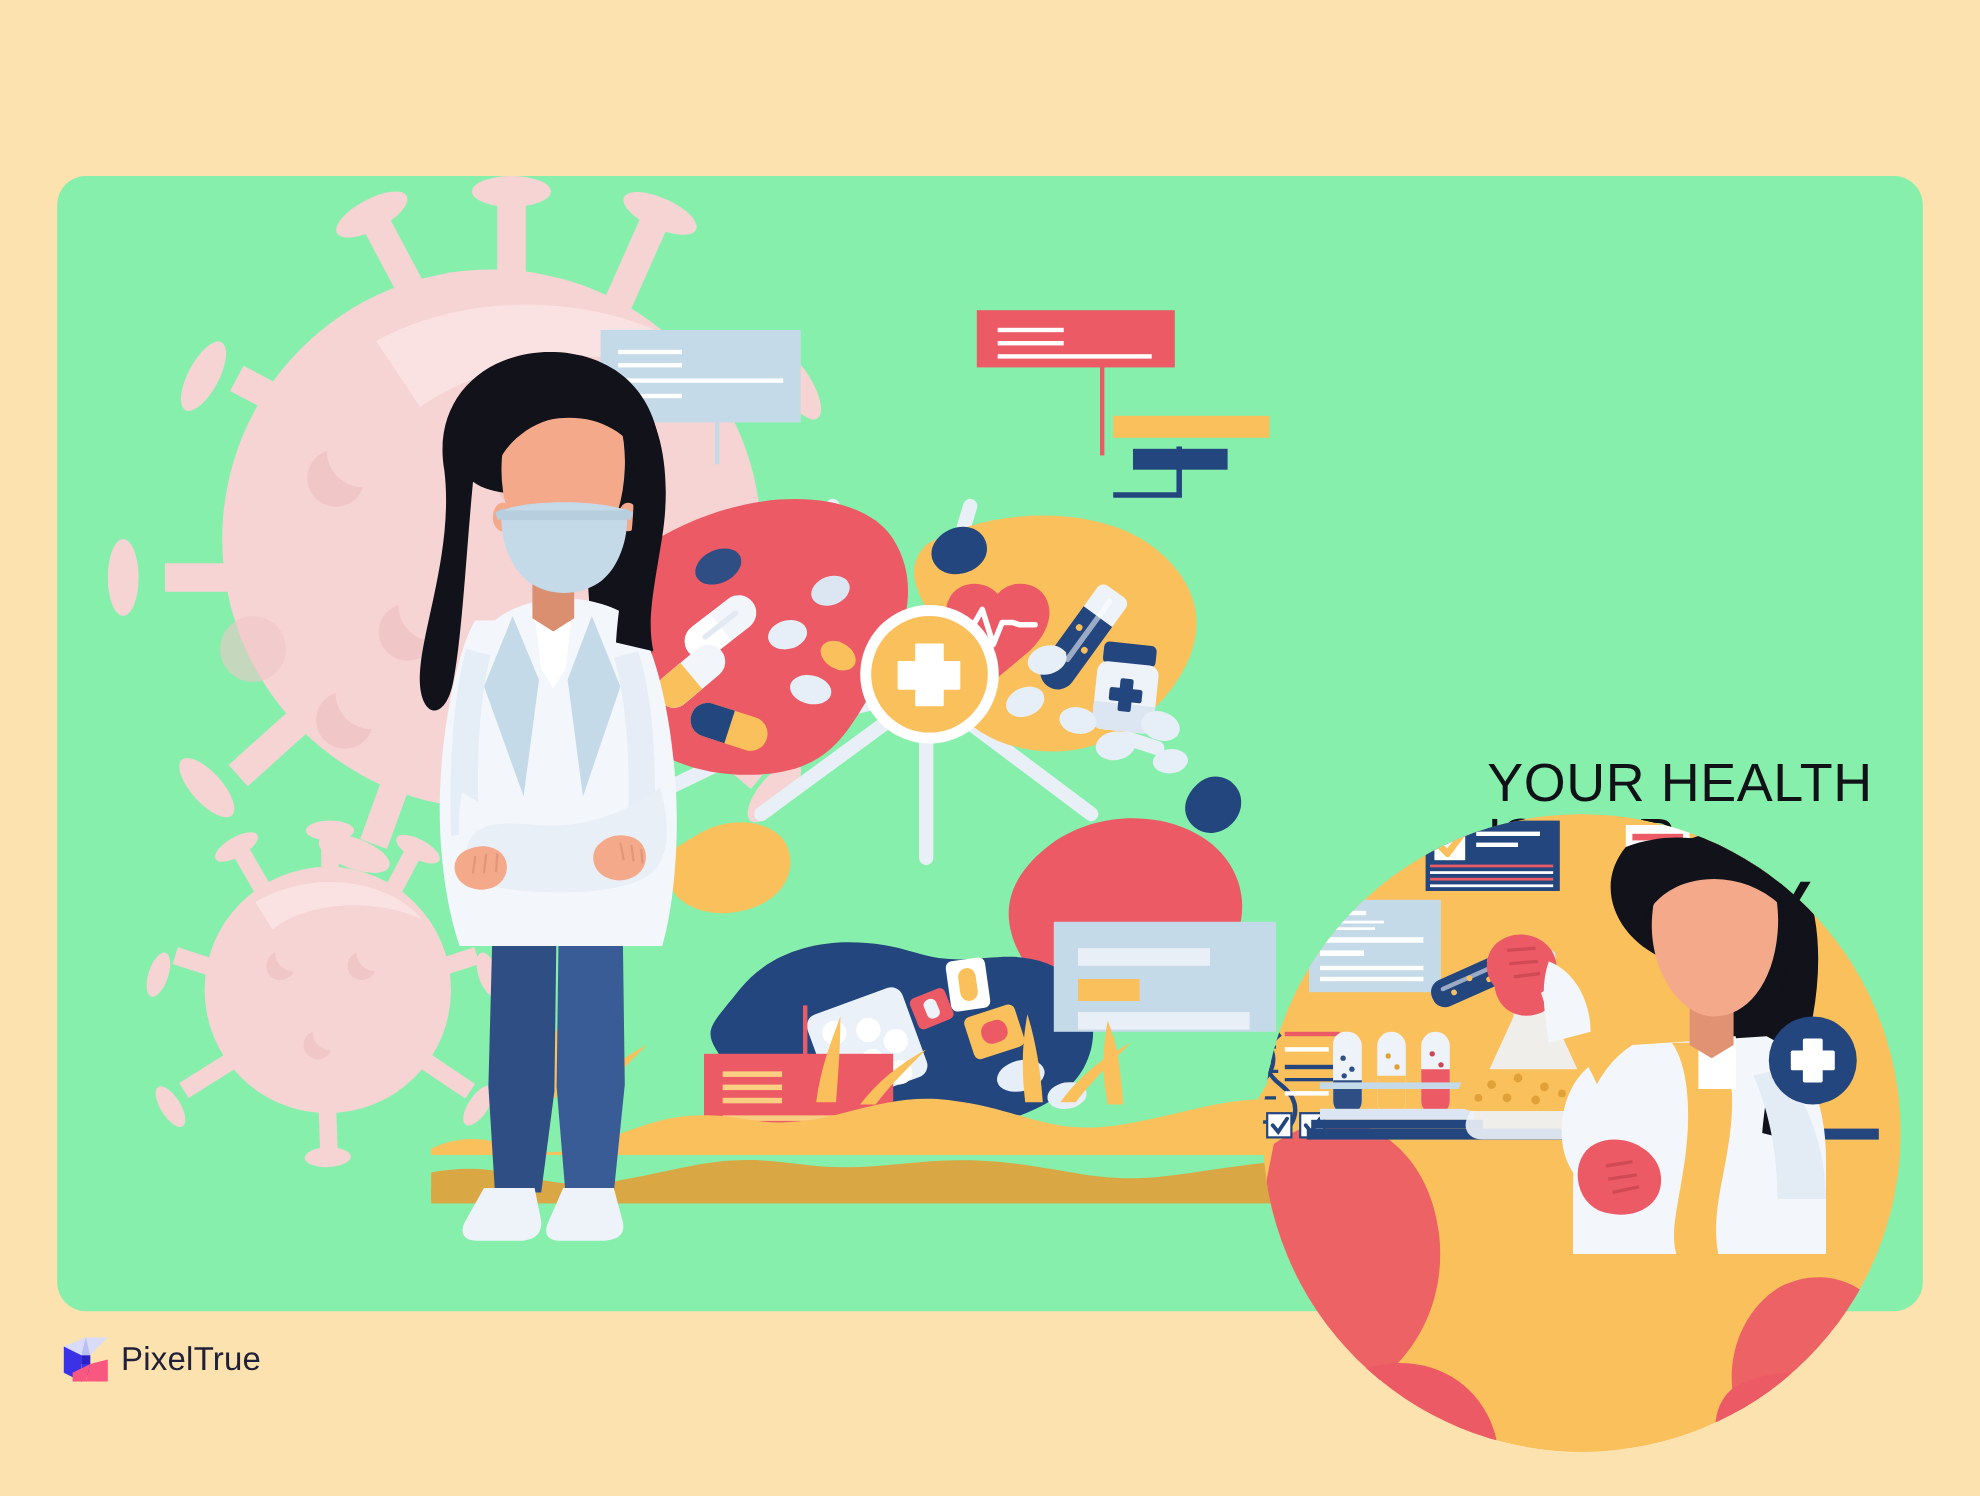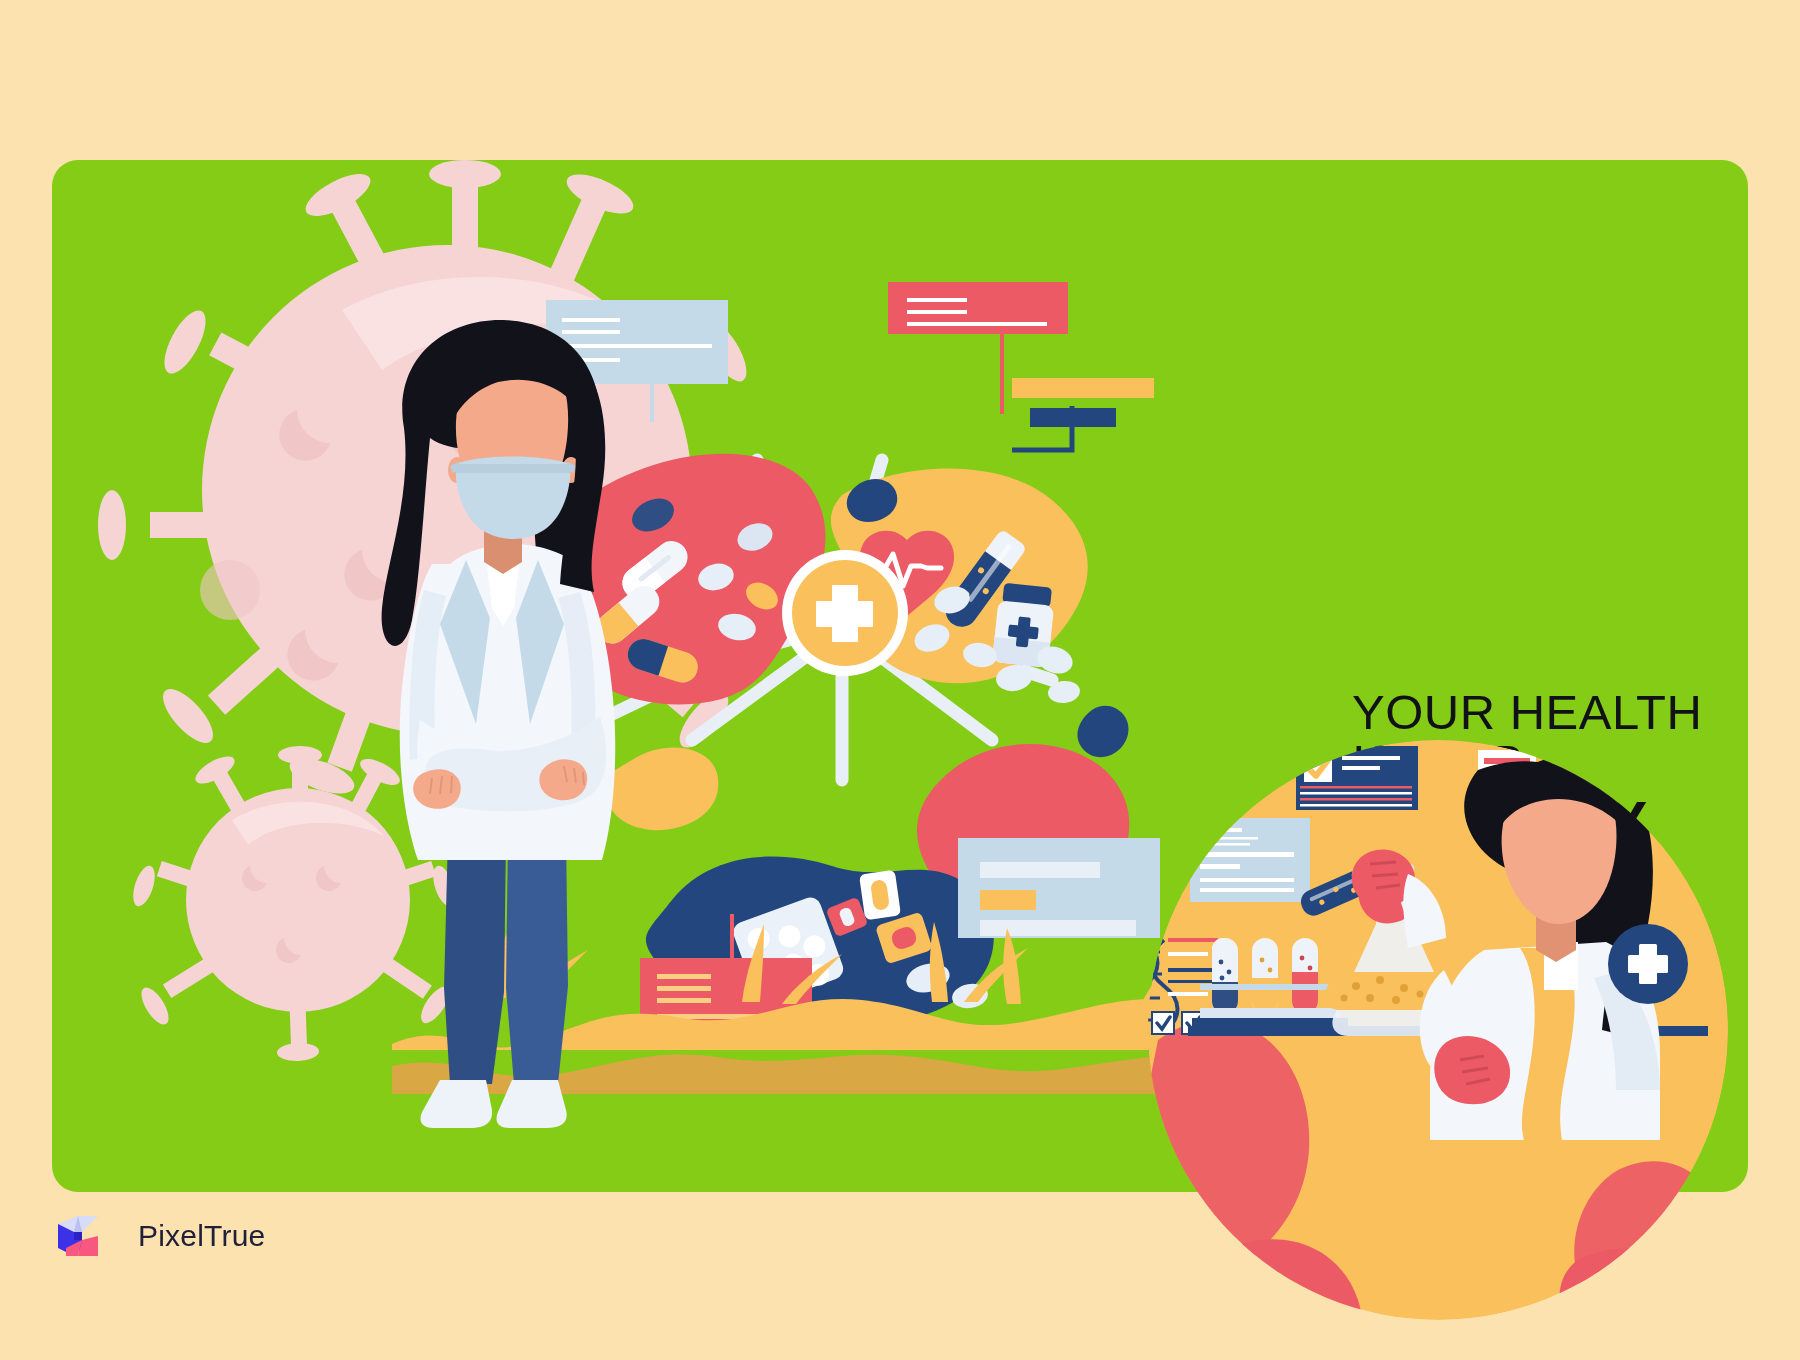--- a/index.html
+++ b/index.html
@@ -8,33 +8,33 @@
     width:1800px;height:1360px;overflow:hidden;
     background:#FCE2AE;
     font-family:"Liberation Sans", sans-serif;
     position:relative;
   }
   .stage{position:absolute;inset:0;}
 
   
   .card{
     position:absolute;left:52px;top:160px;width:1696px;height:1032px;
-    background:#84cc16;border-radius:26px;overflow:hidden;
+    background:#86efac;border-radius:26px;overflow:hidden;
   }
 
   
   .headline{
     position:absolute;left:1300px;top:528px;width:400px;
     line-height:1.02;color:#111217;letter-spacing:.5px;
   }
   .h-line1,.h-line2{font-size:49px;font-weight:400;display:block;white-space:nowrap;}
   .h-line3{font-size:61px;font-weight:800;display:block;margin-top:4px;letter-spacing:1px;}
 
   
-  .brand{position:absolute;left:52px;top:1210px;display:flex;align-items:center;gap:34px;}
+  .brand{position:absolute;left:52px;top:1210px;display:flex;align-items:center;gap:6px;}
   .brand-name{font-size:30px;font-weight:500;color:#20203A;letter-spacing:.2px;}
 
   svg{display:block;}
   .abs{position:absolute;}
 </style>
 </head>
 <body>
 
 <div class="stage">
 

